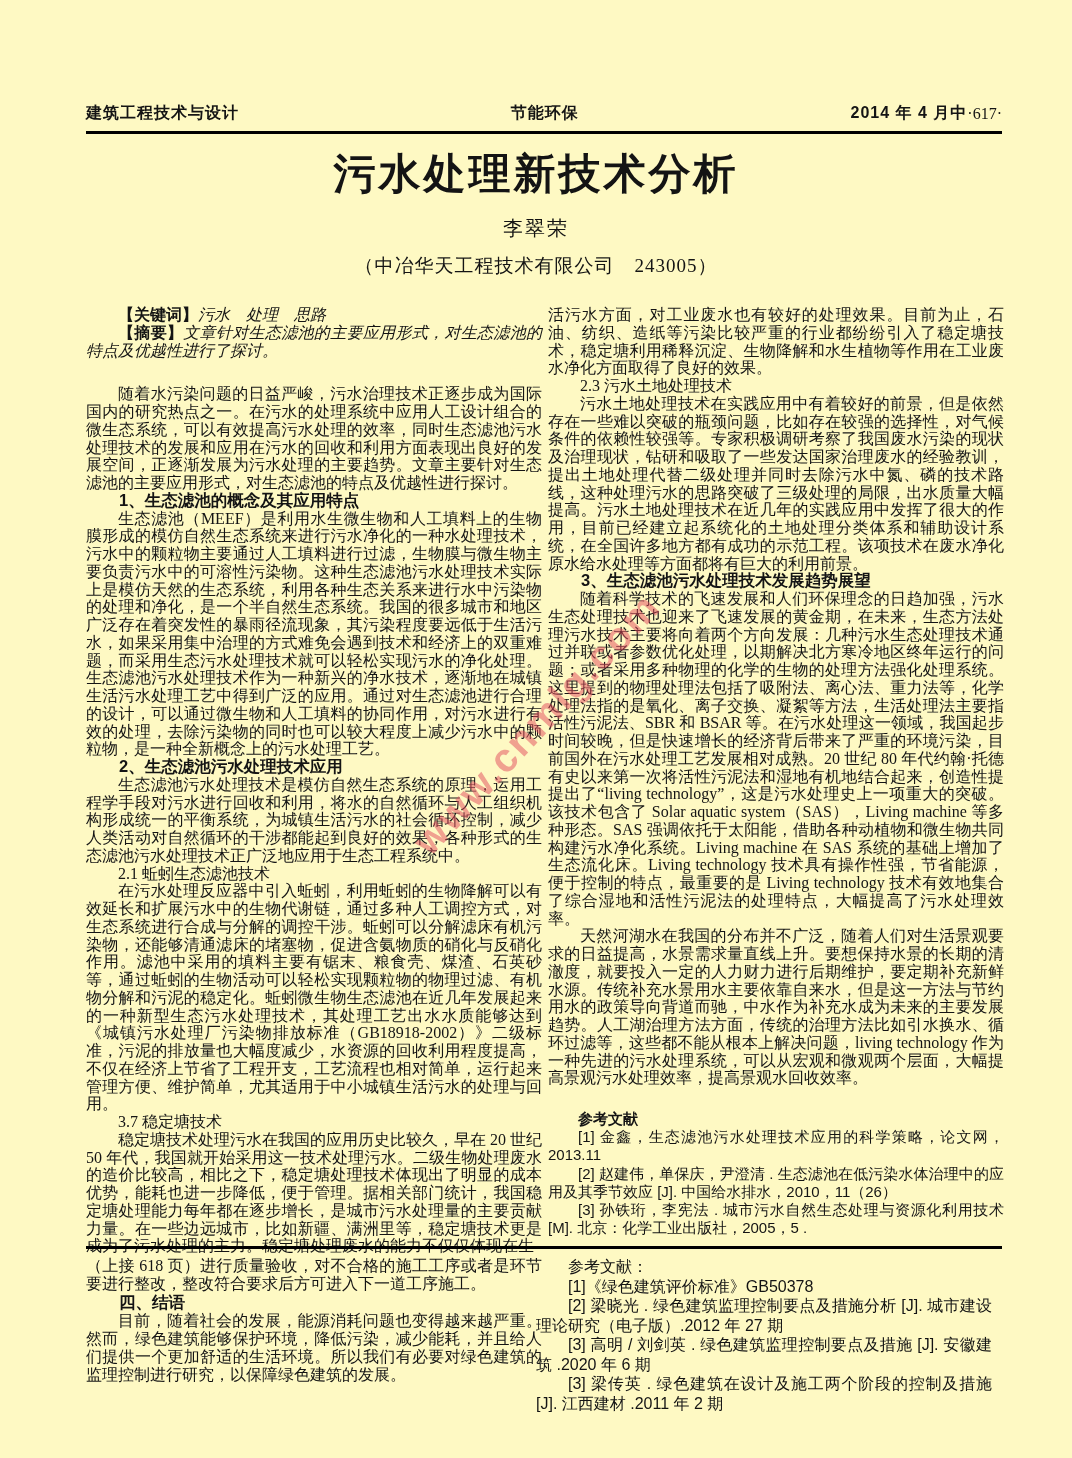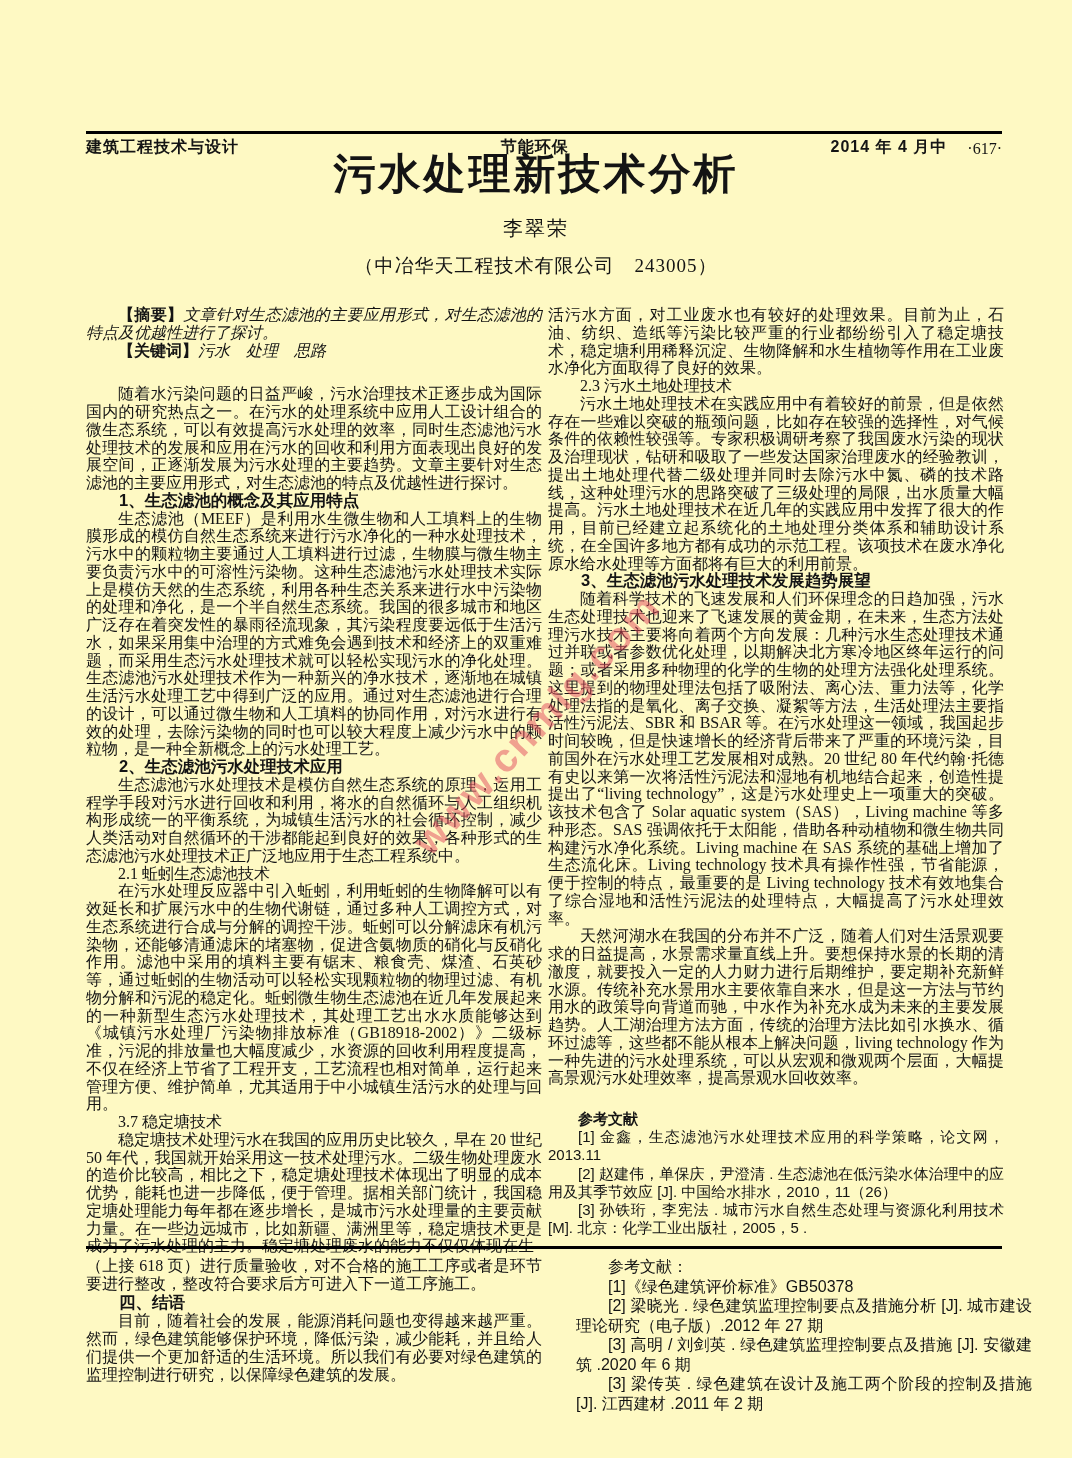--- a/index.html
+++ b/index.html
@@ -14,21 +14,21 @@
   }
   
   .hdr{
     position:absolute;left:86px;top:103px;width:916px;
     display:flex;justify-content:space-between;align-items:baseline;
   }
   .hdr-journal,.hdr-column,.hdr-issue{
     font-family:"Liberation Sans", sans-serif;
     font-weight:bold;font-size:16px;letter-spacing:1px;
   }
-  .hdr-right{display:flex;align-items:flex-end;gap:20px;margin-top:34px;}
+  .hdr-right{display:flex;align-items:center;}
   .hdr-page{font-family:"Liberation Serif", serif;font-size:16px;}
   .rule-top{position:absolute;left:86px;top:131px;width:916px;height:3px;background:#000;}
   
   .title{
     position:absolute;left:0;top:146px;width:100%;text-align:center;
     font-family:Liberation Sans, sans-serif;font-weight:bold;
     font-size:42px;letter-spacing:3px;
   }
   .author{
     position:absolute;left:0;top:215px;width:100%;text-align:center;
@@ -62,21 +62,21 @@
     font-family:"Liberation Sans", sans-serif;
     font-size:15px;line-height:18.2px;margin-top:23px;text-align:justify;
   }
   .refs p{margin:0;text-indent:2em;}
   .refs-title{font-weight:bold;}
   
   .rule-mid{position:absolute;left:86px;top:1246px;width:916px;height:3px;background:#000;}
   .colb{position:absolute;top:1257px;width:456px;text-align:justify;}
   .colb-left{left:86px;font-size:16px;line-height:18.2px;}
   .colb-right{
-    left:576px;font-family:"Liberation Sans", sans-serif;
+    left:536px;font-family:"Liberation Sans", sans-serif;
     font-size:16px;line-height:19.5px;
   }
   .colb p{margin:0;text-indent:2em;}
   .colb p.noindent{text-indent:0;}
   
   .watermark{
     position:absolute;left:368px;top:705px;width:330px;
     transform:rotate(-47deg);
     font-family:"Liberation Sans", sans-serif;
     font-size:40px;font-weight:bold;letter-spacing:2px;
@@ -97,22 +97,22 @@
       <span class="hdr-page">·617·</span>
     </span>
   </div>
   <div class="rule-top"></div>
 
   <div class="title">污水处理新技术分析</div>
   <div class="author">李翠荣</div>
   <div class="affiliation">（中冶华天工程技术有限公司　243005）</div>
 
   <div class="col col-left">
+    <p><span class="keywords-label">【关键词】</span><span class="keywords-text">污水　处理　思路</span></p>
     <p><span class="abstract-label">【摘要】</span><span class="abstract-text">文章针对生态滤池的主要应用形式，对生态滤池的特点及优越性进行了探讨。</span></p>
-    <p><span class="keywords-label">【关键词】</span><span class="keywords-text">污水　处理　思路</span></p>
     <p class="intro-para">随着水污染问题的日益严峻，污水治理技术正逐步成为国际国内的研究热点之一。在污水的处理系统中应用人工设计组合的微生态系统，可以有效提高污水处理的效率，同时生态滤池污水处理技术的发展和应用在污水的回收和利用方面表现出良好的发展空间，正逐渐发展为污水处理的主要趋势。文章主要针对生态滤池的主要应用形式，对生态滤池的特点及优越性进行探讨。</p>
     <p class="sec-h">1、生态滤池的概念及其应用特点</p>
     <p>生态滤池（MEEF）是利用水生微生物和人工填料上的生物膜形成的模仿自然生态系统来进行污水净化的一种水处理技术，污水中的颗粒物主要通过人工填料进行过滤，生物膜与微生物主要负责污水中的可溶性污染物。这种生态滤池污水处理技术实际上是模仿天然的生态系统，利用各种生态关系来进行水中污染物的处理和净化，是一个半自然生态系统。我国的很多城市和地区广泛存在着突发性的暴雨径流现象，其污染程度要远低于生活污水，如果采用集中治理的方式难免会遇到技术和经济上的双重难题，而采用生态污水处理技术就可以轻松实现污水的净化处理。生态滤池污水处理技术作为一种新兴的净水技术，逐渐地在城镇生活污水处理工艺中得到广泛的应用。通过对生态滤池进行合理的设计，可以通过微生物和人工填料的协同作用，对污水进行有效的处理，去除污染物的同时也可以较大程度上减少污水中的颗粒物，是一种全新概念上的污水处理工艺。</p>
     <p class="sec-h">2、生态滤池污水处理技术应用</p>
     <p>生态滤池污水处理技术是模仿自然生态系统的原理，运用工程学手段对污水进行回收和利用，将水的自然循环与人工组织机构形成统一的平衡系统，为城镇生活污水的社会循环控制，减少人类活动对自然循环的干涉都能起到良好的效果，各种形式的生态滤池污水处理技术正广泛地应用于生态工程系统中。</p>
     <p class="sub-h">2.1 蚯蚓生态滤池技术</p>
     <p>在污水处理反应器中引入蚯蚓，利用蚯蚓的生物降解可以有效延长和扩展污水中的生物代谢链，通过多种人工调控方式，对生态系统进行合成与分解的调控干涉。蚯蚓可以分解滤床有机污染物，还能够清通滤床的堵塞物，促进含氨物质的硝化与反硝化作用。滤池中采用的填料主要有锯末、粮食壳、煤渣、石英砂等，通过蚯蚓的生物活动可以轻松实现颗粒物的物理过滤、有机物分解和污泥的稳定化。蚯蚓微生物生态滤池在近几年发展起来的一种新型生态污水处理技术，其处理工艺出水水质能够达到《城镇污水处理厂污染物排放标准（GB18918-2002）》二级标准，污泥的排放量也大幅度减少，水资源的回收利用程度提高，不仅在经济上节省了工程开支，工艺流程也相对简单，运行起来管理方便、维护简单，尤其适用于中小城镇生活污水的处理与回用。</p>
     <p class="sub-h">3.7 稳定塘技术</p>
     <p>稳定塘技术处理污水在我国的应用历史比较久，早在 20 世纪 50 年代，我国就开始采用这一技术处理污水。二级生物处理废水的造价比较高，相比之下，稳定塘处理技术体现出了明显的成本优势，能耗也进一步降低，便于管理。据相关部门统计，我国稳定塘处理能力每年都在逐步增长，是城市污水处理量的主要贡献力量。在一些边远城市，比如新疆、满洲里等，稳定塘技术更是成为了污水处理的主力。稳定塘处理废水的能力不仅仅体现在生</p>
   </div>

